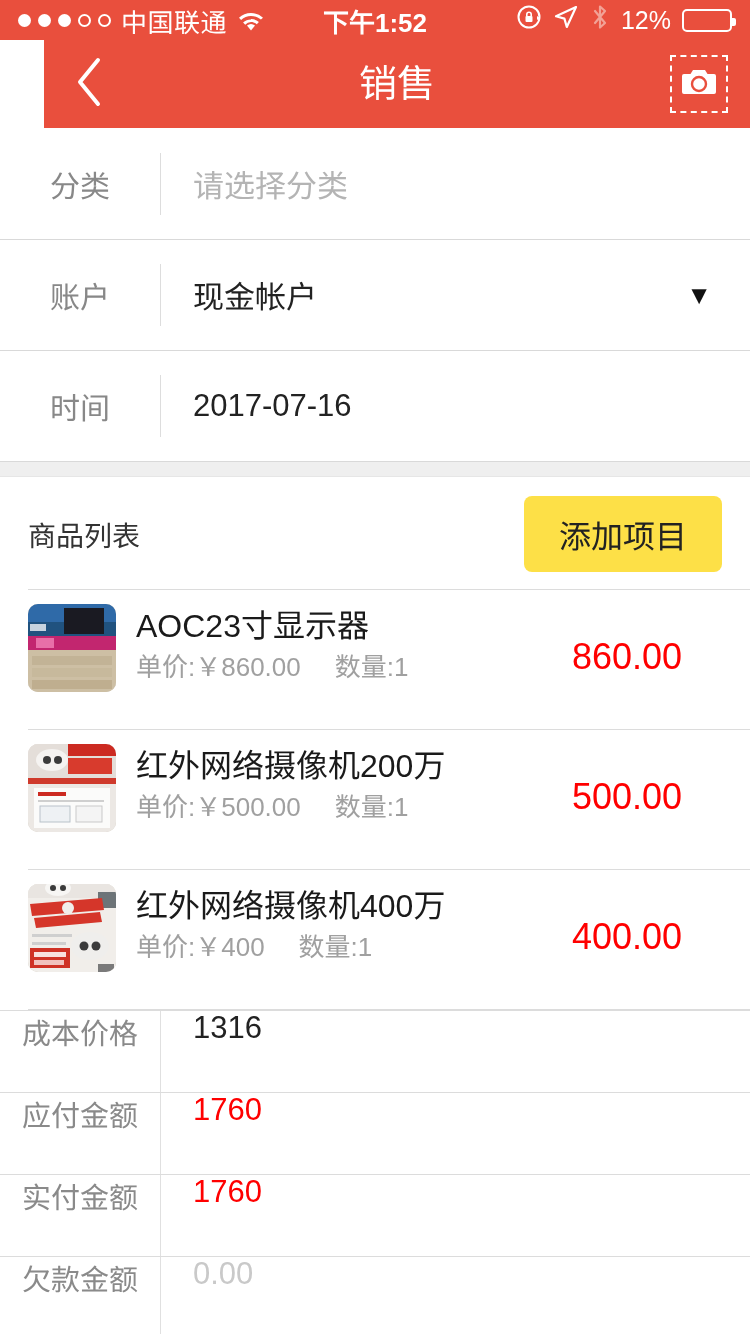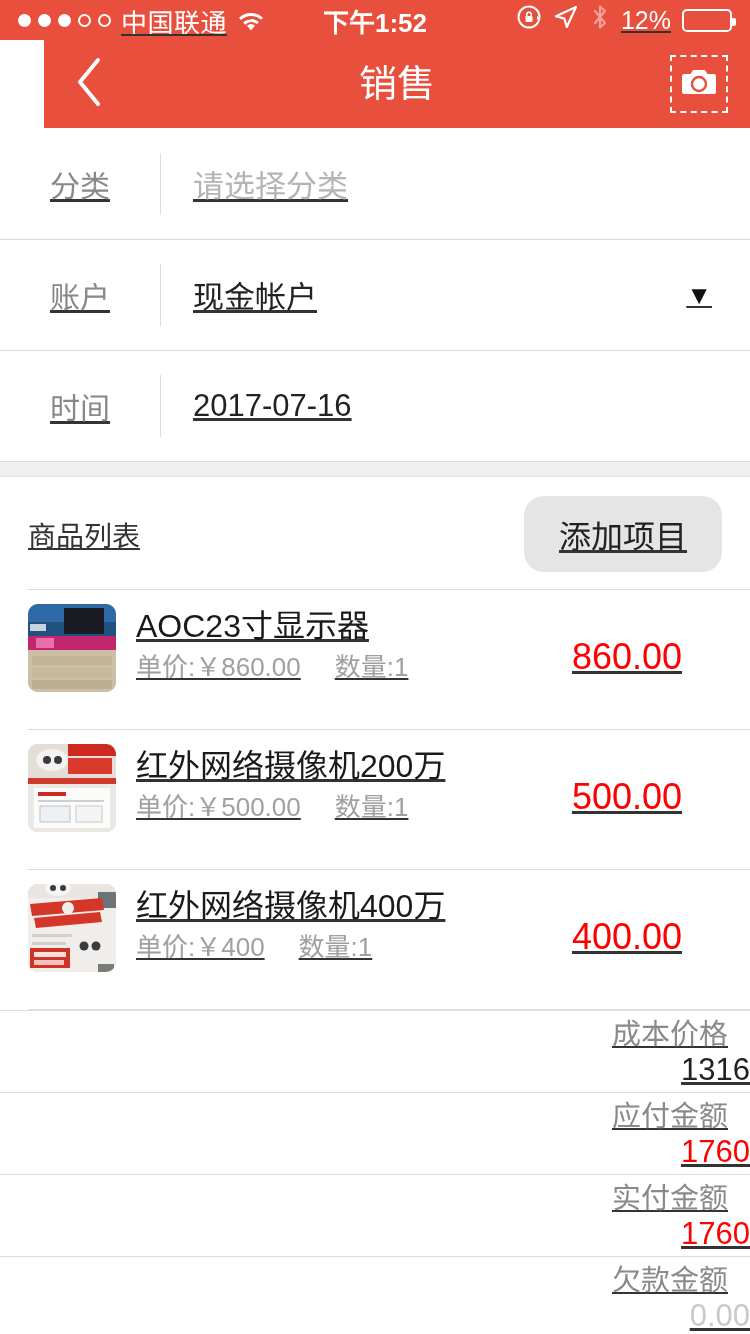--- a/index.html
+++ b/index.html
@@ -14,21 +14,20 @@
     background: #ffffff;
     color: #333333;
     -webkit-font-smoothing: antialiased;
   }
   .screen {
     position: relative;
     width: 750px;
     height: 1334px;
     background: #ffffff;
     overflow: hidden;
-    text-decoration: underline;
   }
 
   
   .statusbar {
     height: 40px;
     background: #E94F3D;
     color: #ffffff;
     display: flex;
     align-items: center;
     padding: 0 18px;
@@ -194,22 +193,22 @@
     color: #333333;
   }
   .hdr-btns {
     margin-left: auto;
     display: flex;
     gap: 18px;
   }
   .hdr-btn {
     width: 198px;
     height: 76px;
-    border-radius: 20px;
-    background: #e5e5e5;
+    border-radius: 8px;
+    background: #fde047;
     border: none;
     display: flex;
     align-items: center;
     justify-content: center;
     font-size: 32px;
     font-family: inherit;
     cursor: pointer;
     color: #222222;
   }
   .hdr-btn.accent { color: #FF0000; }
@@ -266,24 +265,23 @@
     font-size: 36px;
     color: #FF0000;
     padding-top: 32px;
   }
 
   
   .summary-section { background: #ffffff; }
   .sum-row {
     height: 82px;
     display: flex;
-    align-items: flex-end;
-    position: relative;
-    background: #ffffff;
-    flex-direction: column;
+    align-items: flex-start;
+    position: relative;
+    background: #ffffff;
   }
   .sum-row::before {
     content: "";
     position: absolute;
     left: 0; right: 0; top: 0;
     height: 1px;
     background: #dcdcdc;
   }
   .sum-label {
     width: 160px;

